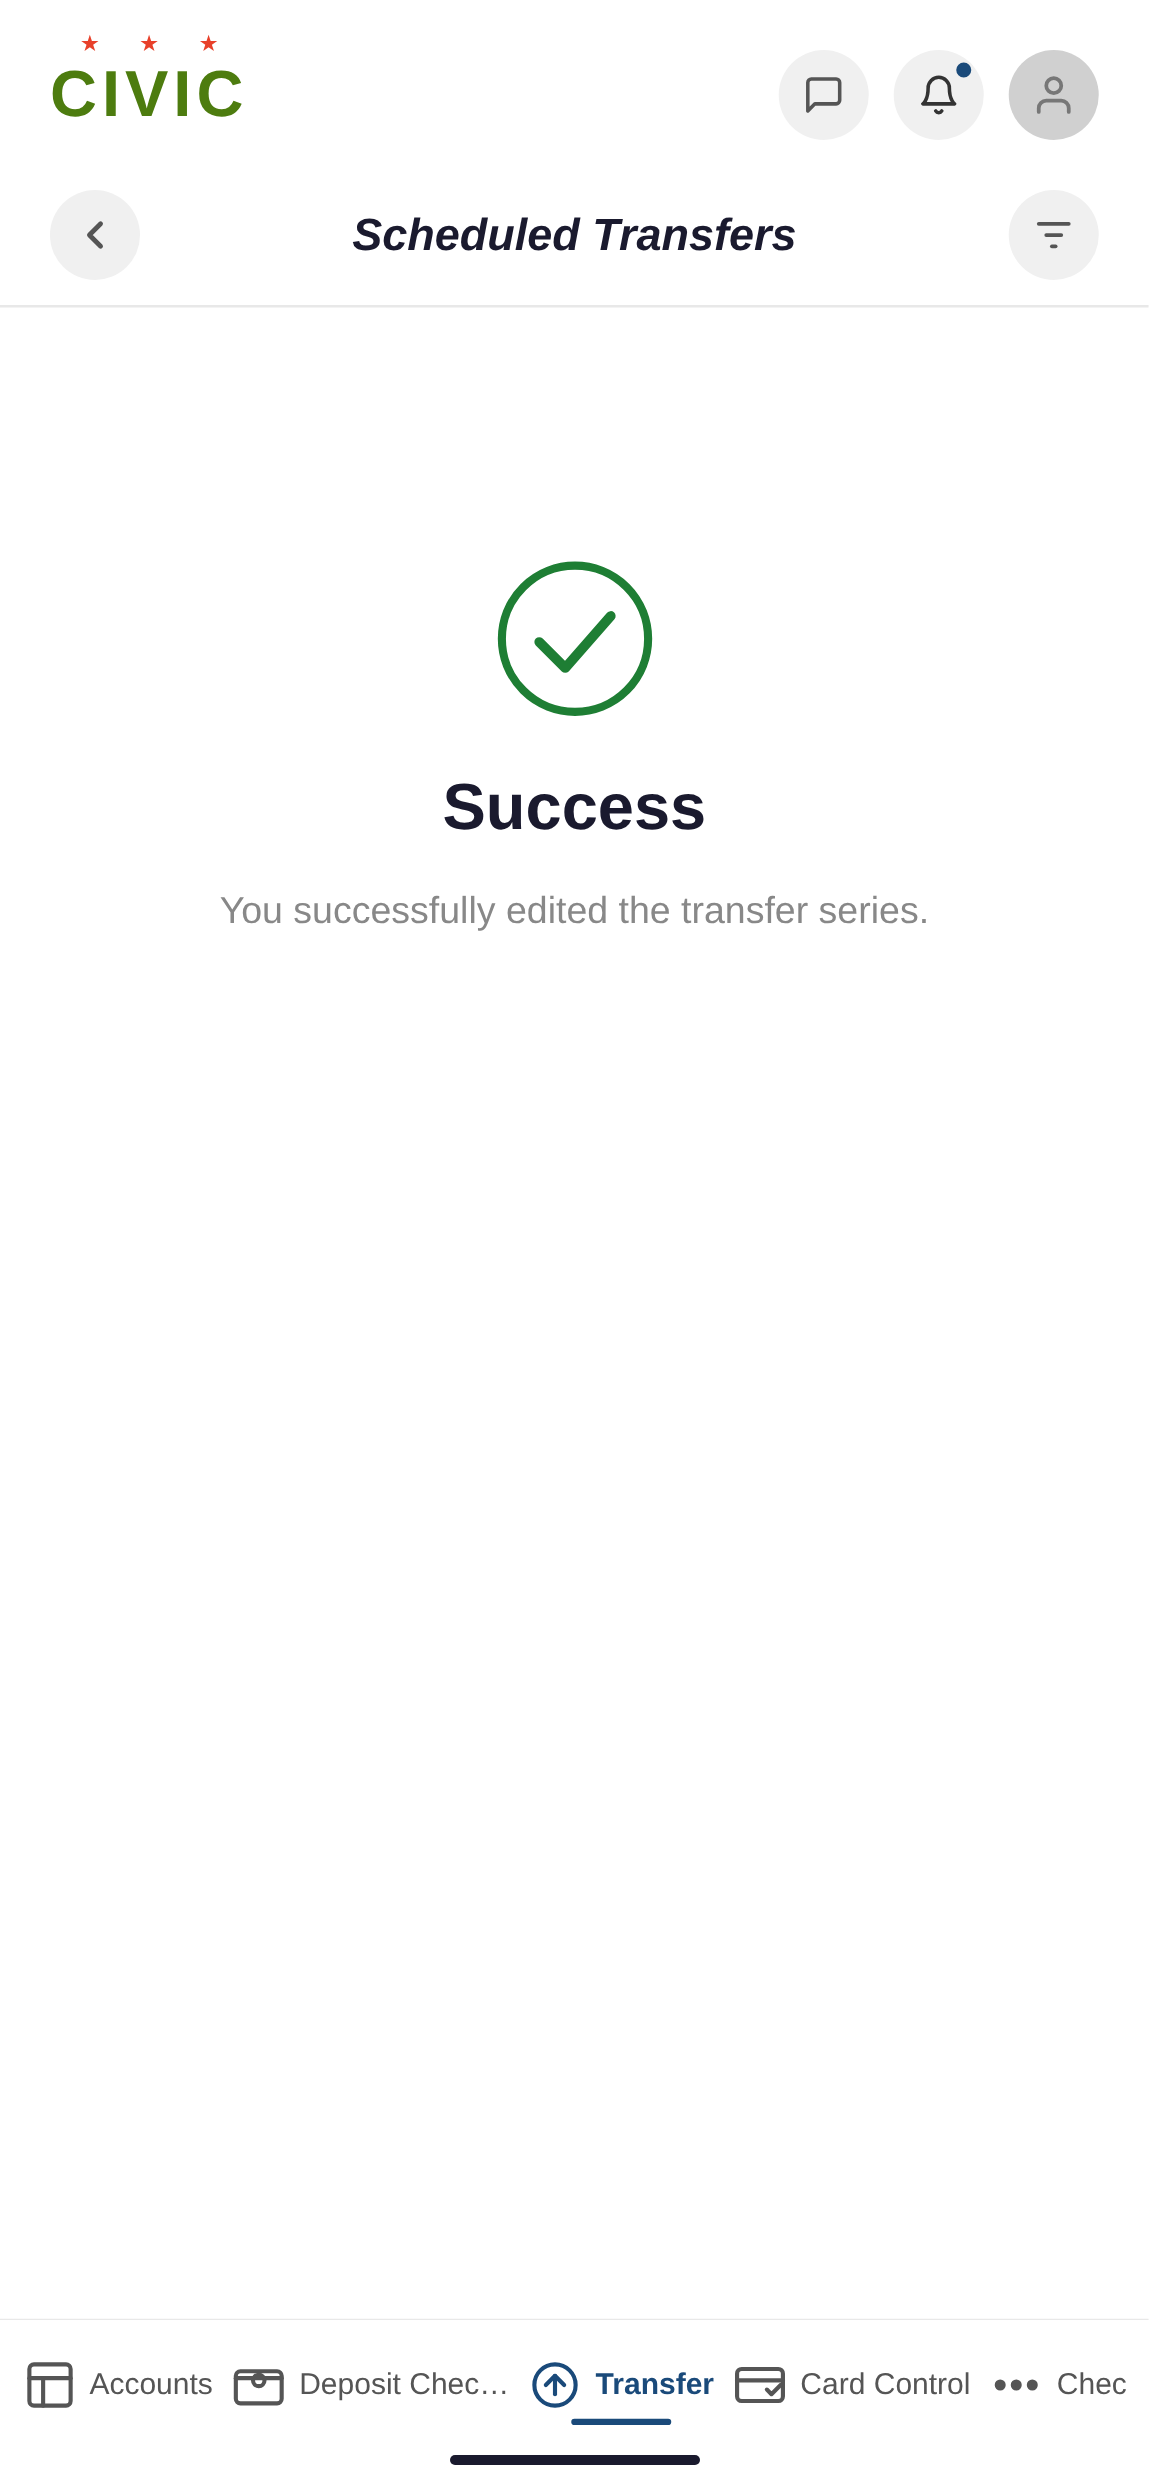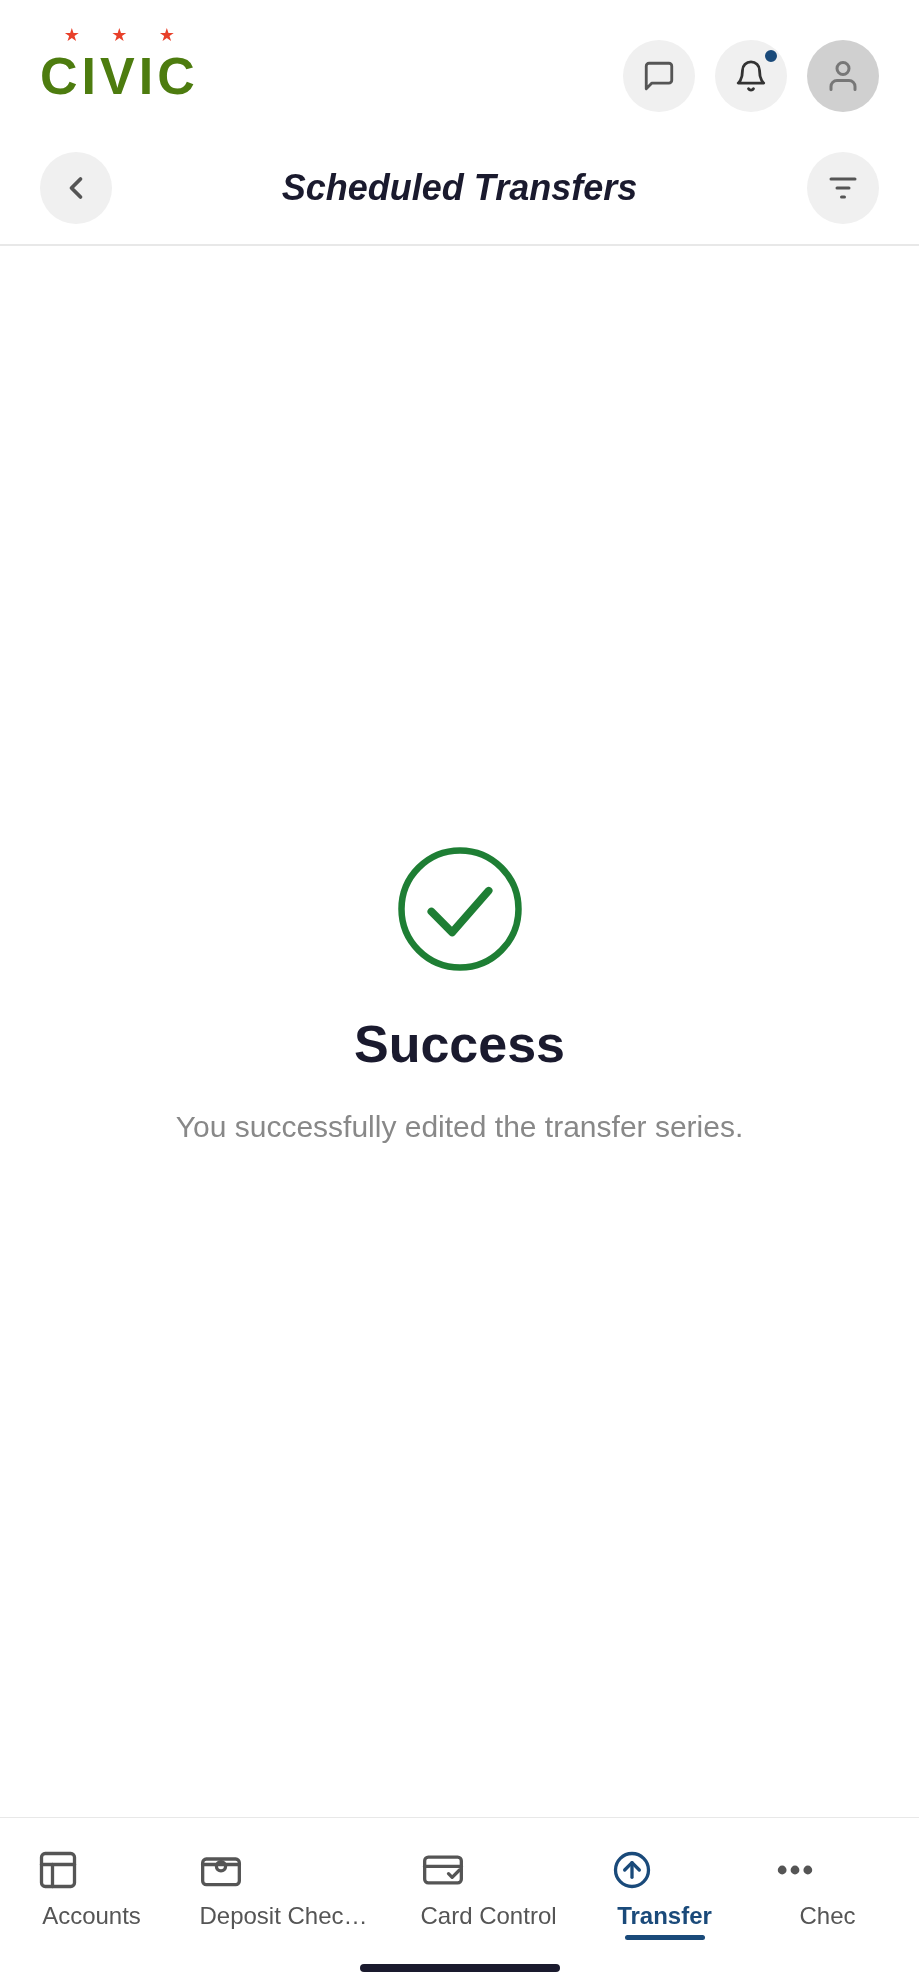--- a/index.html
+++ b/index.html
@@ -145,21 +145,21 @@
       background: #e8e8e8;
       margin: 0;
     }
 
     
     .main-content {
       flex: 1;
       display: flex;
       flex-direction: column;
       align-items: center;
-      justify-content: center;
+      justify-content: flex-start;
       padding: 200px 40px;
       min-height: 1500px;
     }
 
     .success-icon {
       width: 130px;
       height: 130px;
       margin-bottom: 40px;
     }
 
@@ -187,21 +187,22 @@
       background: #ffffff;
       border-top: 1px solid #e8e8e8;
       display: flex;
       align-items: flex-start;
       justify-content: space-around;
       padding: 20px 10px 40px 10px;
     }
 
     .nav-item {
       display: flex;
-      flex-direction: column;
+      flex-direction: row;
+      align-items: center;
       gap: 10px;
       cursor: pointer;
       min-width: 120px;
       padding: 10px 5px;
     }
 
     .nav-item svg {
       width: 44px;
       height: 44px;
     }
@@ -315,41 +316,41 @@
 
   <div class="nav-item">
     <svg viewBox="0 0 24 24" fill="none" stroke="#555" stroke-width="1.8" stroke-linecap="round" stroke-linejoin="round">
       <rect x="2" y="6" width="20" height="14" rx="2"></rect>
       <circle cx="12" cy="10" r="2.5"></circle>
       <line x1="2" y1="9" x2="22" y2="9"></line>
     </svg>
     <span class="nav-label">Deposit Chec…</span>
   </div>
 
-  <div class="nav-item">
-    <svg viewBox="0 0 24 24" fill="none" stroke="#555" stroke-width="1.8" stroke-linecap="round" stroke-linejoin="round">
-      <rect x="2" y="5" width="20" height="14" rx="2"></rect>
-      <line x1="2" y1="10" x2="22" y2="10"></line>
-      <polyline points="15,14 17,16 21,12"></polyline>
-    </svg>
-    <span class="nav-label">Card Control</span>
-  </div>
-
   <div class="nav-item" style="position: relative;">
     <div class="active-indicator"></div>
     <svg viewBox="0 0 24 24" fill="none" stroke="#1a4a7a" stroke-width="1.8" stroke-linecap="round" stroke-linejoin="round">
       <circle cx="12" cy="12" r="9"></circle>
       <line x1="12" y1="8" x2="12" y2="16"></line>
       <polyline points="8,12 12,8 16,12"></polyline>
     </svg>
     <span class="nav-label nav-transfer-label">Transfer</span>
   </div>
 
   <div class="nav-item">
     <svg viewBox="0 0 24 24" fill="none" stroke="#555" stroke-width="1.8" stroke-linecap="round" stroke-linejoin="round">
+      <rect x="2" y="5" width="20" height="14" rx="2"></rect>
+      <line x1="2" y1="10" x2="22" y2="10"></line>
+      <polyline points="15,14 17,16 21,12"></polyline>
+    </svg>
+    <span class="nav-label">Card Control</span>
+  </div>
+
+  <div class="nav-item">
+    <svg viewBox="0 0 24 24" fill="none" stroke="#555" stroke-width="1.8" stroke-linecap="round" stroke-linejoin="round">
       <circle cx="5" cy="12" r="1.5" fill="#555"></circle>
       <circle cx="12" cy="12" r="1.5" fill="#555"></circle>
       <circle cx="19" cy="12" r="1.5" fill="#555"></circle>
     </svg>
     <span class="nav-label">Chec</span>
   </div>
 
   <div class="home-indicator"></div>
 </nav>
 

